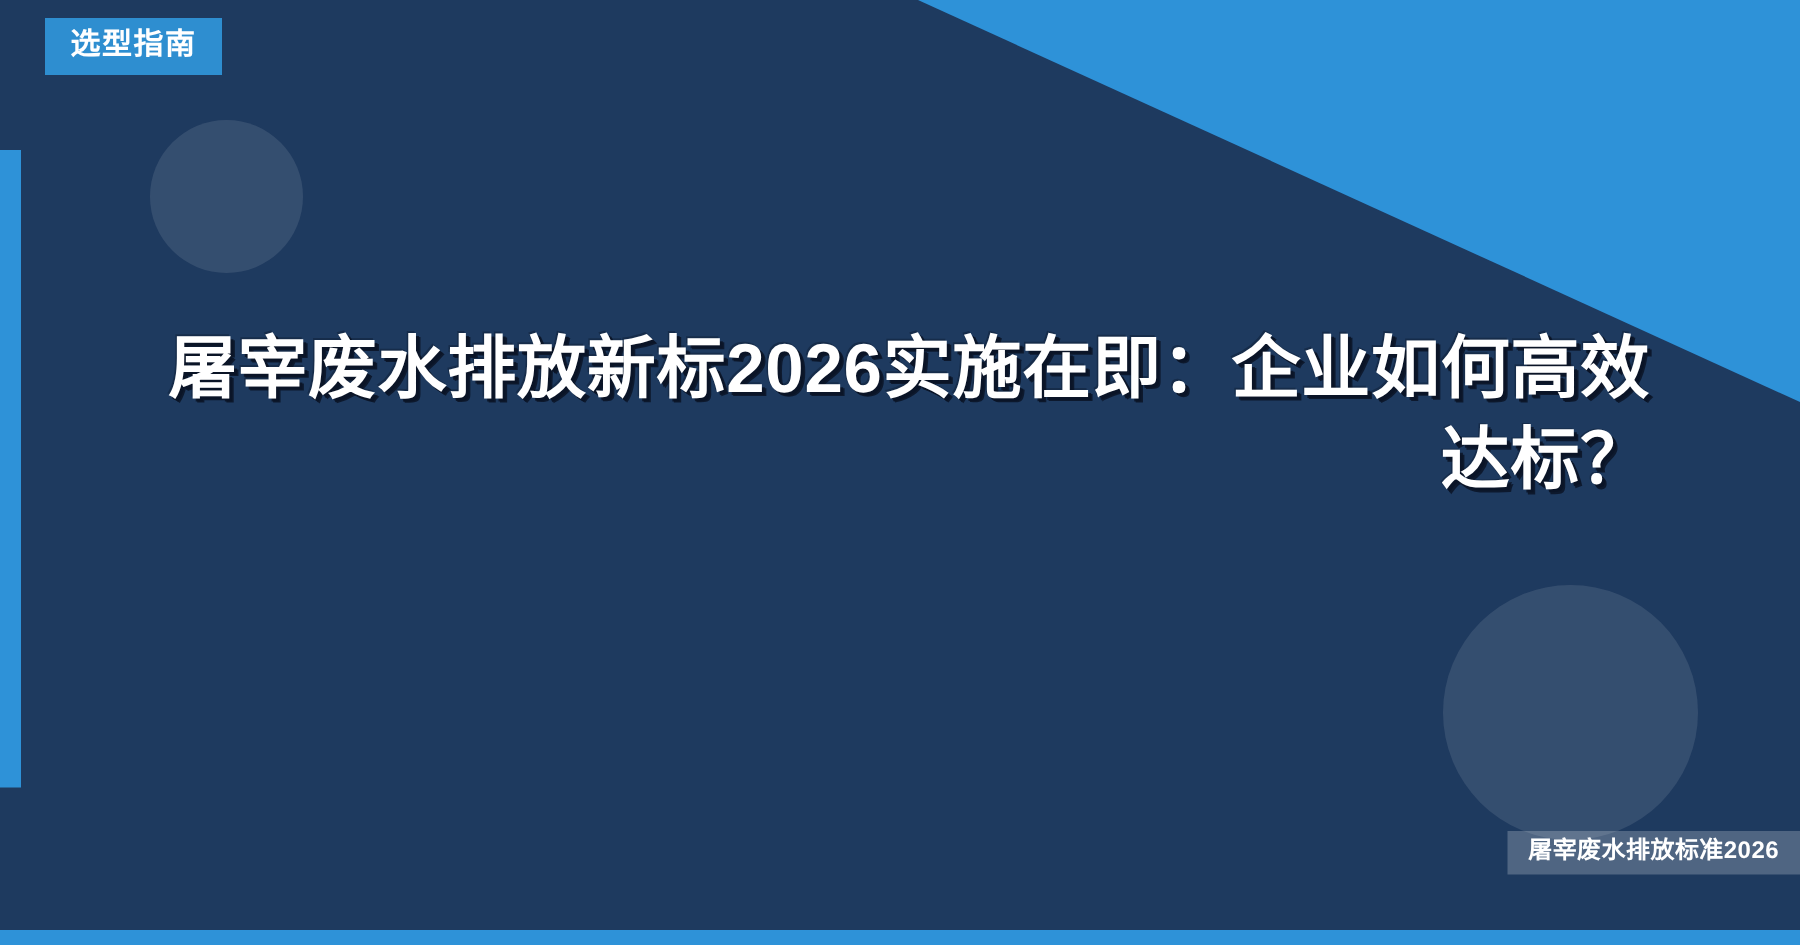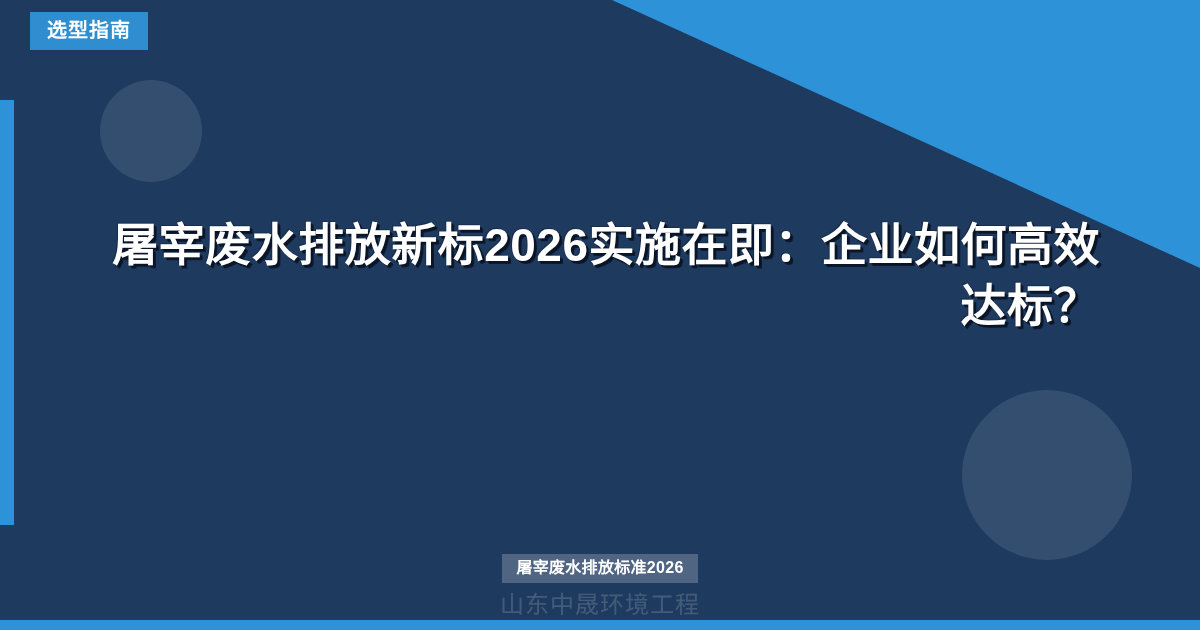--- a/index.html
+++ b/index.html
@@ -102,21 +102,21 @@
       2px 2px 0 rgba(10, 20, 38, 0.85),
       -1px -1px 0 rgba(10, 20, 38, 0.35);
   }
 
   
   .tag-chip-row {
     position: absolute;
     left: 0;
     top: 554px;
     width: 1200px;
-    text-align: center;
+    text-align: right;
   }
   .tag-chip {
     display: inline-block;
     padding: 4px 14px 6px 14px;
     background: rgba(255, 255, 255, 0.22);
     color: #ffffff;
     font-size: 16px;
     font-weight: 700;
     line-height: 1.2;
     letter-spacing: 0.3px;
@@ -161,19 +161,16 @@
   <div class="badge">选型指南</div>
 
   <div class="title-wrap">
     <h1 class="title">屠宰废水排放新标2026实施在即：企业如何高效达标？</h1>
   </div>
 
   <div class="tag-chip-row">
     <span class="tag-chip">屠宰废水排放标准2026</span>
   </div>
 
-  <div class="footer-brand-row">
-    <span class="footer-brand">山东中晟环境工程</span>
-  </div>
 
   <div class="bottom-accent-bar"></div>
 
 </div>
 
 </body></html>

